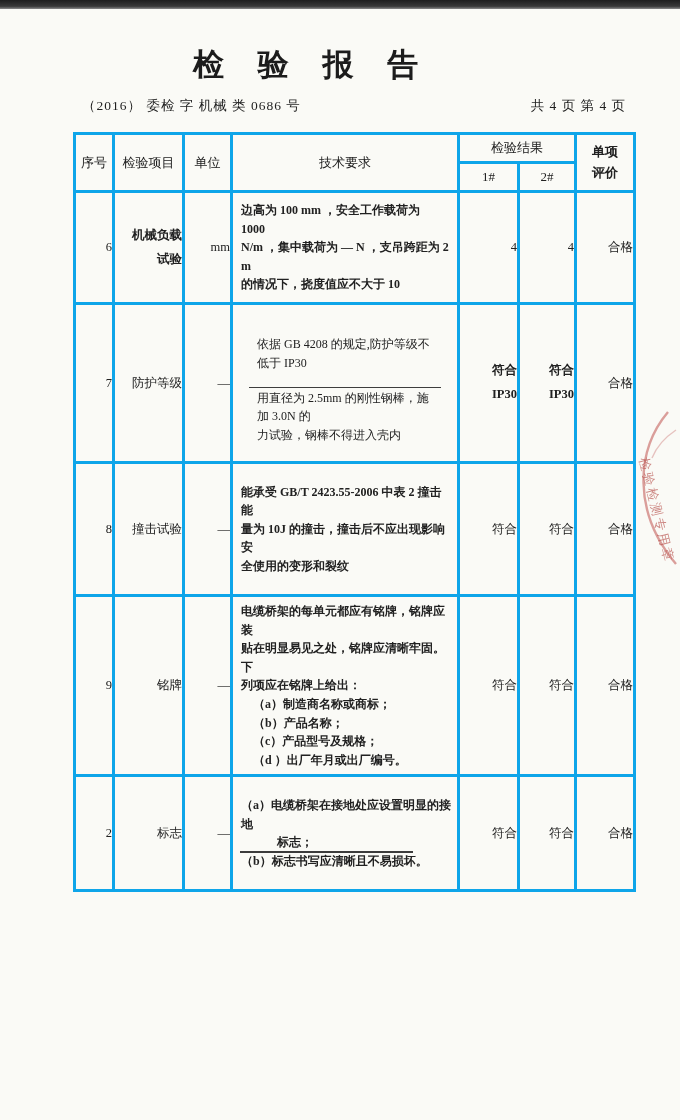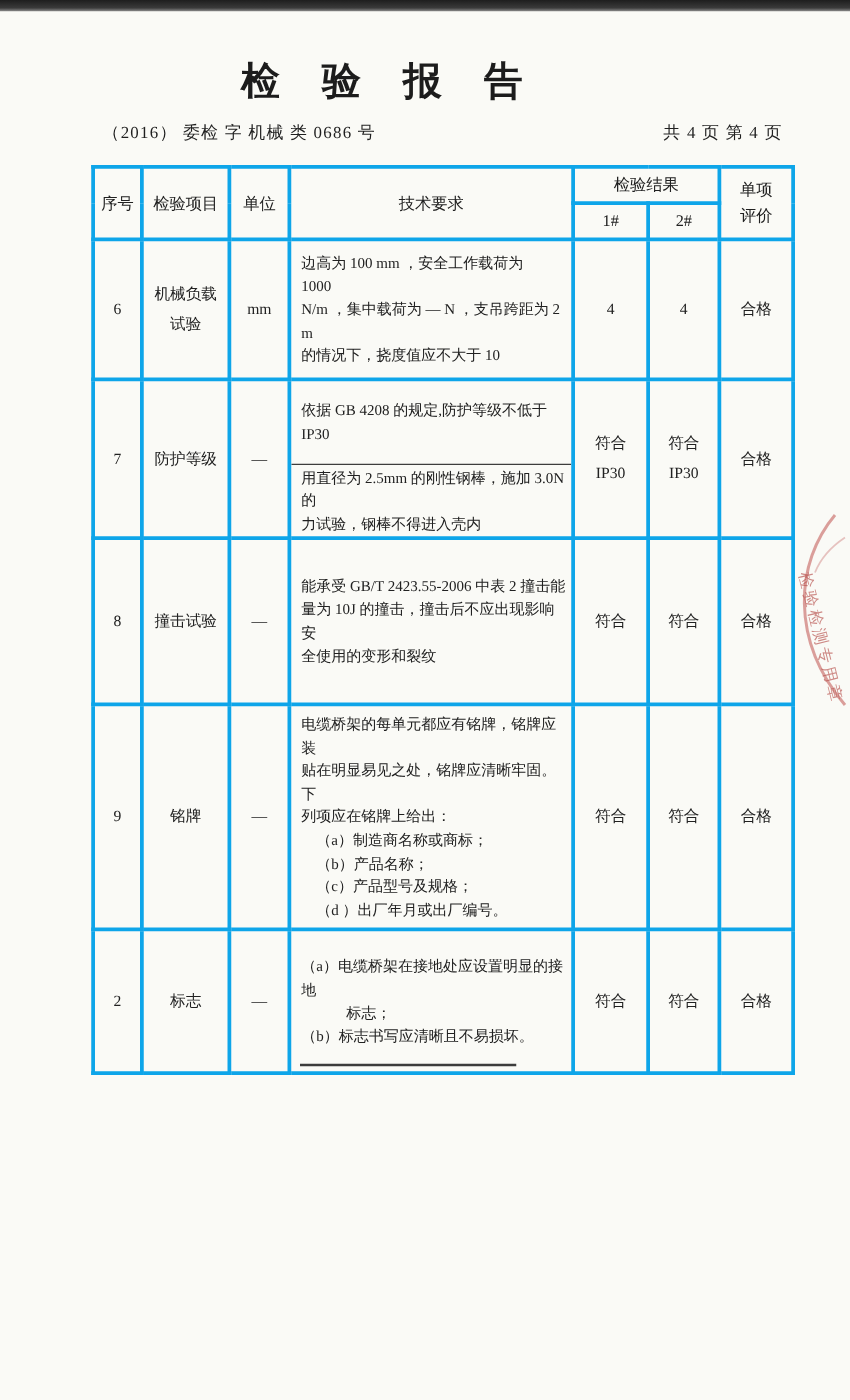--- a/index.html
+++ b/index.html
@@ -27,26 +27,26 @@
     position:absolute; left:73px; top:132px; width:560px;
     border-collapse:collapse; table-layout:fixed;
     border:2px solid #2c2c2c; background:transparent;
     font-size:12.5px; color:#212121;
   }
   table.report th, table.report td {
     border:3px solid #0ea5e9; overflow:hidden;
   }
   thead th { font-weight:normal; font-size:13px; text-align:center; vertical-align:middle; }
   tr.h1 { height:29px; } tr.h2 { height:29px; }
-  td.c { text-align:center; vertical-align:middle; }
+  td.c { text-align:right; vertical-align:middle; }
   td.req { text-align:left; vertical-align:middle; padding:5px 4px 5px 8px; font-size:12px; line-height:1.55; }
-  .pre { white-space:pre-wrap; }
+  .pre { white-space:pre-wrap;font-weight:bold; }
   tr.r6 { height:112px; } tr.r7 { height:127px; } tr.r8 { height:133px; }
   tr.r9 { height:140px; } tr.r10 { height:115px; }
-  td.req-split { padding:0; vertical-align:top;font-family:Liberation Serif, serif; }
+  td.req-split { padding:16px; vertical-align:top;font-family:Liberation Serif, serif; }
   .sub { display:flex; align-items:center; padding:4px 4px 4px 8px;
          font-size:12px; line-height:1.55; white-space:pre-wrap; }
   .sub1 { height:66px; }
   .sub2 { height:58px; border-top:1px solid #3d3d3d; }
   .result-cell { line-height:1.9; }
   .end-line {
     position:absolute; left:240px; top:851px; width:173px; height:2px;
     background:#3c3c3c;
   }
   .stamp { position:absolute; right:0; top:408px; width:64px; height:160px; }

